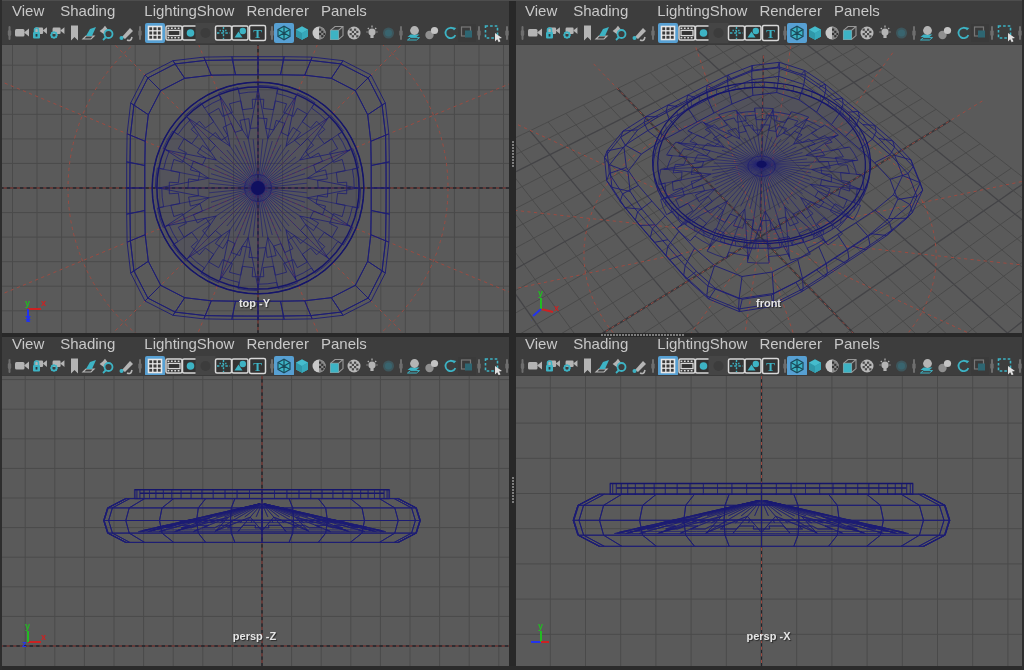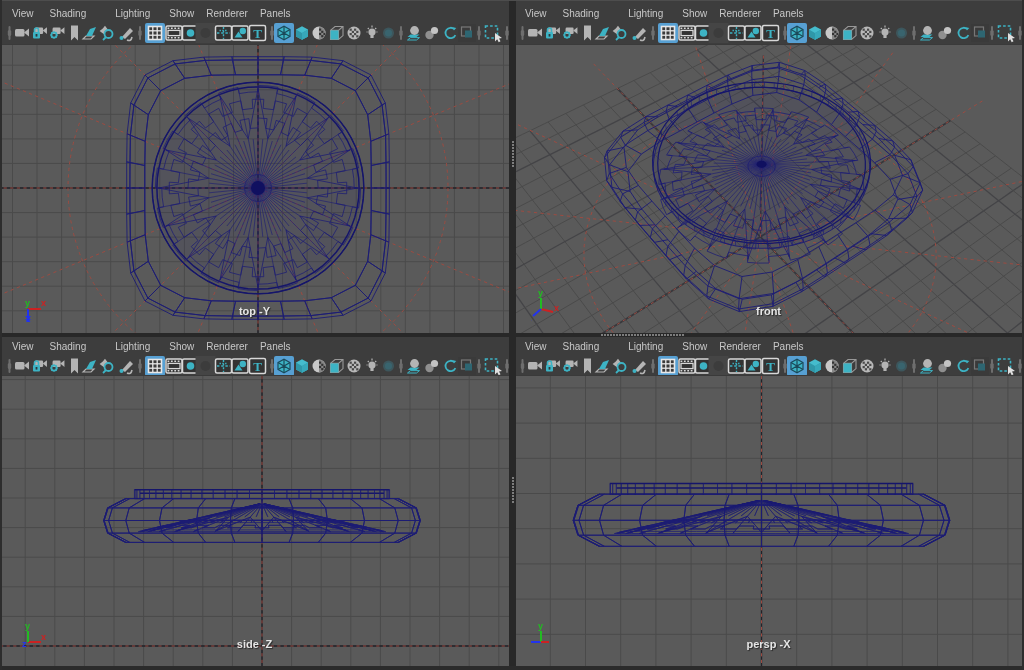--- a/index.html
+++ b/index.html
@@ -1,24 +1,24 @@
 <!DOCTYPE html>
 <html><head><meta charset="utf-8"><style>
 *{margin:0;padding:0;box-sizing:border-box}
 body{width:1024px;height:670px;background:#3d3d3d;font-family:"Liberation Sans",sans-serif;overflow:hidden;position:relative}
 .pane{position:absolute;background:#3d3d3d}
 .menubar{height:22px;padding-left:12px;display:flex;align-items:flex-end;padding-bottom:3px;box-sizing:border-box}
 .menubar span:nth-child(1){margin-right:16px}.menubar span:nth-child(2){margin-right:29px}
-.menubar span:nth-child(3){margin-right:19px}.menubar span:nth-child(4){margin-right:12px}
+.menubar span:nth-child(3){}.menubar span:nth-child(4){margin-right:12px}
 .menubar span:nth-child(5){margin-right:12px}
-.menubar span{color:#c8c8c8;font-size:10px}
+.menubar span{color:#c8c8c8;font-size:15px}
 .toolbar{height:22px;overflow:hidden}
 .canvas{position:relative;overflow:hidden;background:#5a5a5a;border-top:1px solid #3a3a3a}
 .canvas svg{display:block}
-.vlabel{position:absolute;left:0;right:0;bottom:16px;text-align:center;color:#e6e6e6;font-size:11px;font-weight:bold;text-shadow:1px 1px 1px #2a2a2a}
+.vlabel{position:absolute;left:0;right:0;bottom:24px;text-align:center;color:#e6e6e6;font-size:11px;font-weight:bold;text-shadow:1px 1px 1px #2a2a2a}
 .gizmo{position:absolute;left:18px;bottom:10px}
 .hdiv{position:absolute;left:0;top:333px;width:1024px;height:4px;background:#282828}
 .vdiv{position:absolute;left:509px;top:0;width:7px;height:670px;background:#282828}
 .bstrip{position:absolute;left:0;top:666px;width:1024px;height:4px;background:#2b2b2b}
 .grip{position:absolute;width:2px;height:28px;background-image:repeating-linear-gradient(#282828 0 1.5px,#7d7d7d 1.5px 3px)}
 .hgrip{position:absolute;left:600px;top:334px;width:86px;height:1.6px;background-image:repeating-linear-gradient(90deg,#282828 0 1.5px,#7d7d7d 1.5px 3px)}
 </style></head><body>
 <svg width="0" height="0" style="position:absolute">
 <defs>
 <g id="i-sep">
@@ -1040,21 +1040,21 @@
         <path d="M378 153.9 L377.5 153.9 L377.5 153.9 L375.8 153.9 L383.4 155.6 L380.4 155.6 L380.4 155.6 L376.3 155.6 L369.2 153.9 L364.3 153.9 L364.3 153.9 L358.5 153.9 L364.9 155.6 L357.6 155.6 L357.6 155.6 L349.5 155.6 L344 153.9 L335.6 153.9 L335.6 153.9 L326.5 153.9 L330.7 155.6 L320.3 155.6 L320.3 155.6 L309.3 155.6 L306.4 153.9 L295.7 153.9 L295.7 153.9 L284.6 153.9 L286.1 155.6 L274.1 155.6 L274.1 155.6 L262 155.6 L262 153.9 L250.6 153.9 L250.6 153.9 L239.4 153.9 L237.9 155.6 L226.1 155.6 L226.1 155.6 L214.7 155.6 L217.6 153.9 L207.3 153.9 L207.3 153.9 L197.5 153.9 L193.3 155.6 L183.5 155.6 L183.5 155.6 L174.5 155.6 L180 153.9 L172.3 153.9 L172.3 153.9 L165.5 153.9 L159.1 155.6 L152.9 155.6 L152.9 155.6 L147.7 155.6 L154.8 153.9 L151 153.9 L151 153.9 L148.2 153.9 L140.6 155.6 L138.9 155.6 L138.9 155.6 L138.3 155.6 L146 153.9 L146.5 153.9 L146.5 153.9 L148.2 153.9 L140.6 155.6 L143.6 155.6 L143.6 155.6 L147.7 155.6 L154.8 153.9 L159.7 153.9 L159.7 153.9 L165.5 153.9 L159.1 155.6 L166.4 155.6 L166.4 155.6 L174.5 155.6 L180 153.9 L188.4 153.9 L188.4 153.9 L197.5 153.9 L193.3 155.6 L203.7 155.6 L203.7 155.6 L214.7 155.6 L217.6 153.9 L228.3 153.9 L228.3 153.9 L239.4 153.9 L237.9 155.6 L249.9 155.6 L249.9 155.6 L262 155.6 L262 153.9 L273.4 153.9 L273.4 153.9 L284.6 153.9 L286.1 155.6 L297.9 155.6 L297.9 155.6 L309.3 155.6 L306.4 153.9 L316.7 153.9 L316.7 153.9 L326.5 153.9 L330.7 155.6 L340.5 155.6 L340.5 155.6 L349.5 155.6 L344 153.9 L351.7 153.9 L351.7 153.9 L358.5 153.9 L364.9 155.6 L371.1 155.6 L371.1 155.6 L376.3 155.6 L369.2 153.9 L373 153.9 L373 153.9 L375.8 153.9 L383.4 155.6 L385.1 155.6 L385.1 155.6 L385.7 155.6 L378 153.9" fill="none" stroke="#1c1c74" stroke-width="0.75"></path>
         <path d="M278.3 131 L277.7 131 L276.1 131 L273.5 131 L270.1 131 L266.2 131 L262 131 L257.8 131 L253.9 131 L250.5 131 L247.9 131 L246.3 131 L245.7 131 L246.3 131 L247.9 131 L250.5 131 L253.9 131 L257.8 131 L262 131 L266.2 131 L270.1 131 L273.5 131 L276.1 131 L277.7 131 L278.3 131" fill="none" stroke="#1c1c74" stroke-width="0.75"></path>
       </svg>
 <svg class="gizmo" width="44" height="44" viewBox="0 0 44 44" xmlns="http://www.w3.org/2000/svg">
         <line x1="10" y1="30" x2="23" y2="30" stroke="#cc2222" stroke-width="2"></line>
         <text x="23" y="28" font-family="Liberation Sans,sans-serif" font-size="9" font-weight="bold" fill="#cc2222">x</text>
         <line x1="10" y1="30" x2="10" y2="19" stroke="#22bb22" stroke-width="2"></line>
         <text x="7" y="17" font-family="Liberation Sans,sans-serif" font-size="9" font-weight="bold" fill="#22bb22">y</text>
         <text x="4" y="35" font-family="Liberation Sans,sans-serif" font-size="9" font-weight="bold" fill="#2233ee">z</text>
       </svg>
-<div class="vlabel">side -Z</div>
+<div class="vlabel">persp -Z</div>
 </div>
 </div>
 <div class="pane" style="left:513px;top:335px;width:511px;height:331px">
 <div class="menubar" style="height:20px">
       <span>View</span>
       <span>Shading</span>
       <span>Lighting</span>
       <span>Show</span>
       <span>Renderer</span>
       <span>Panels</span>

